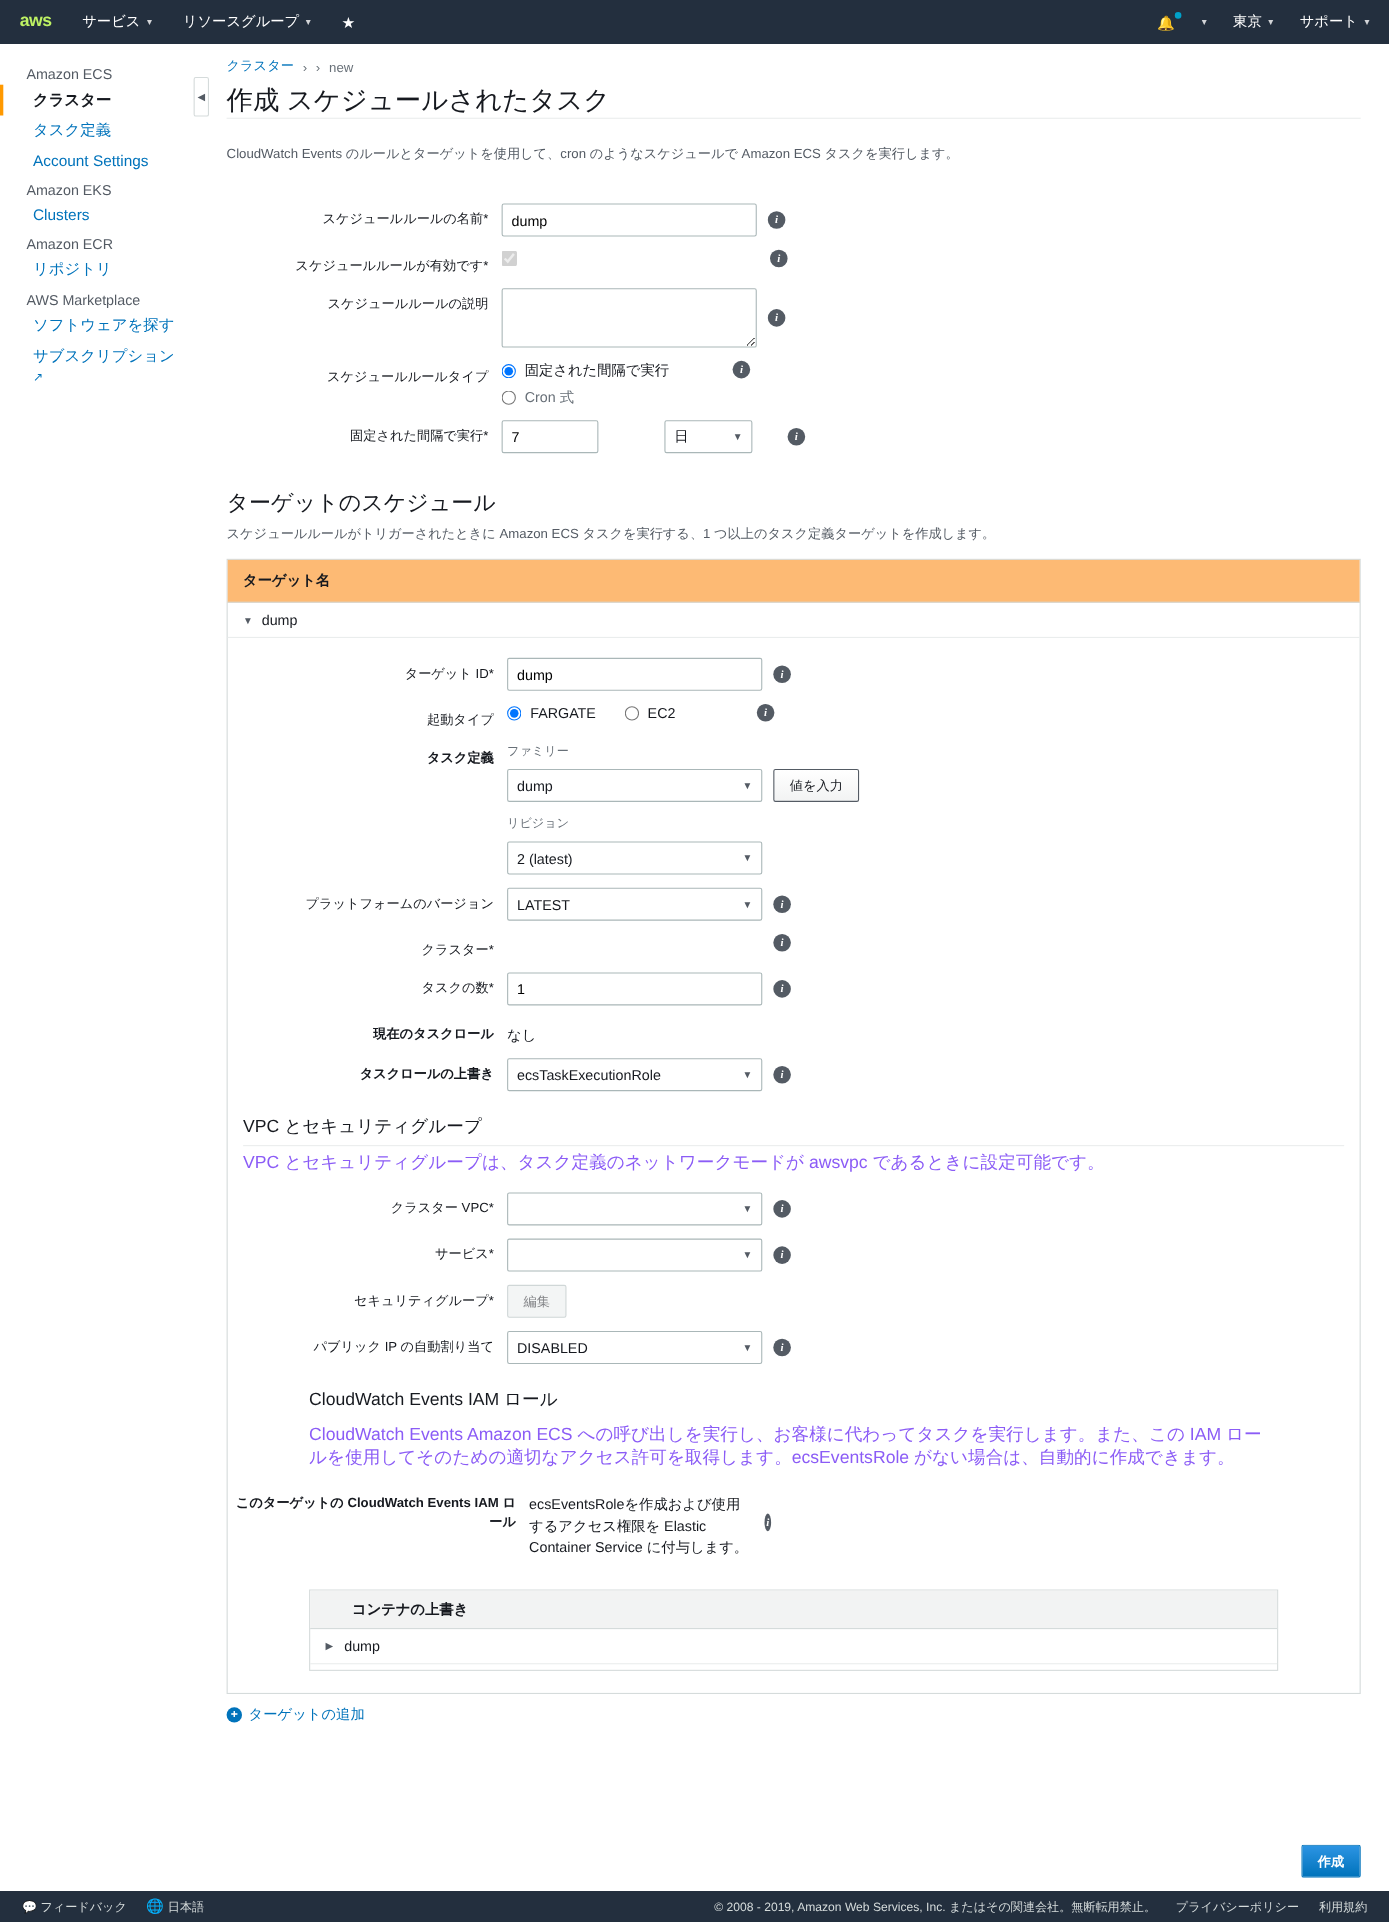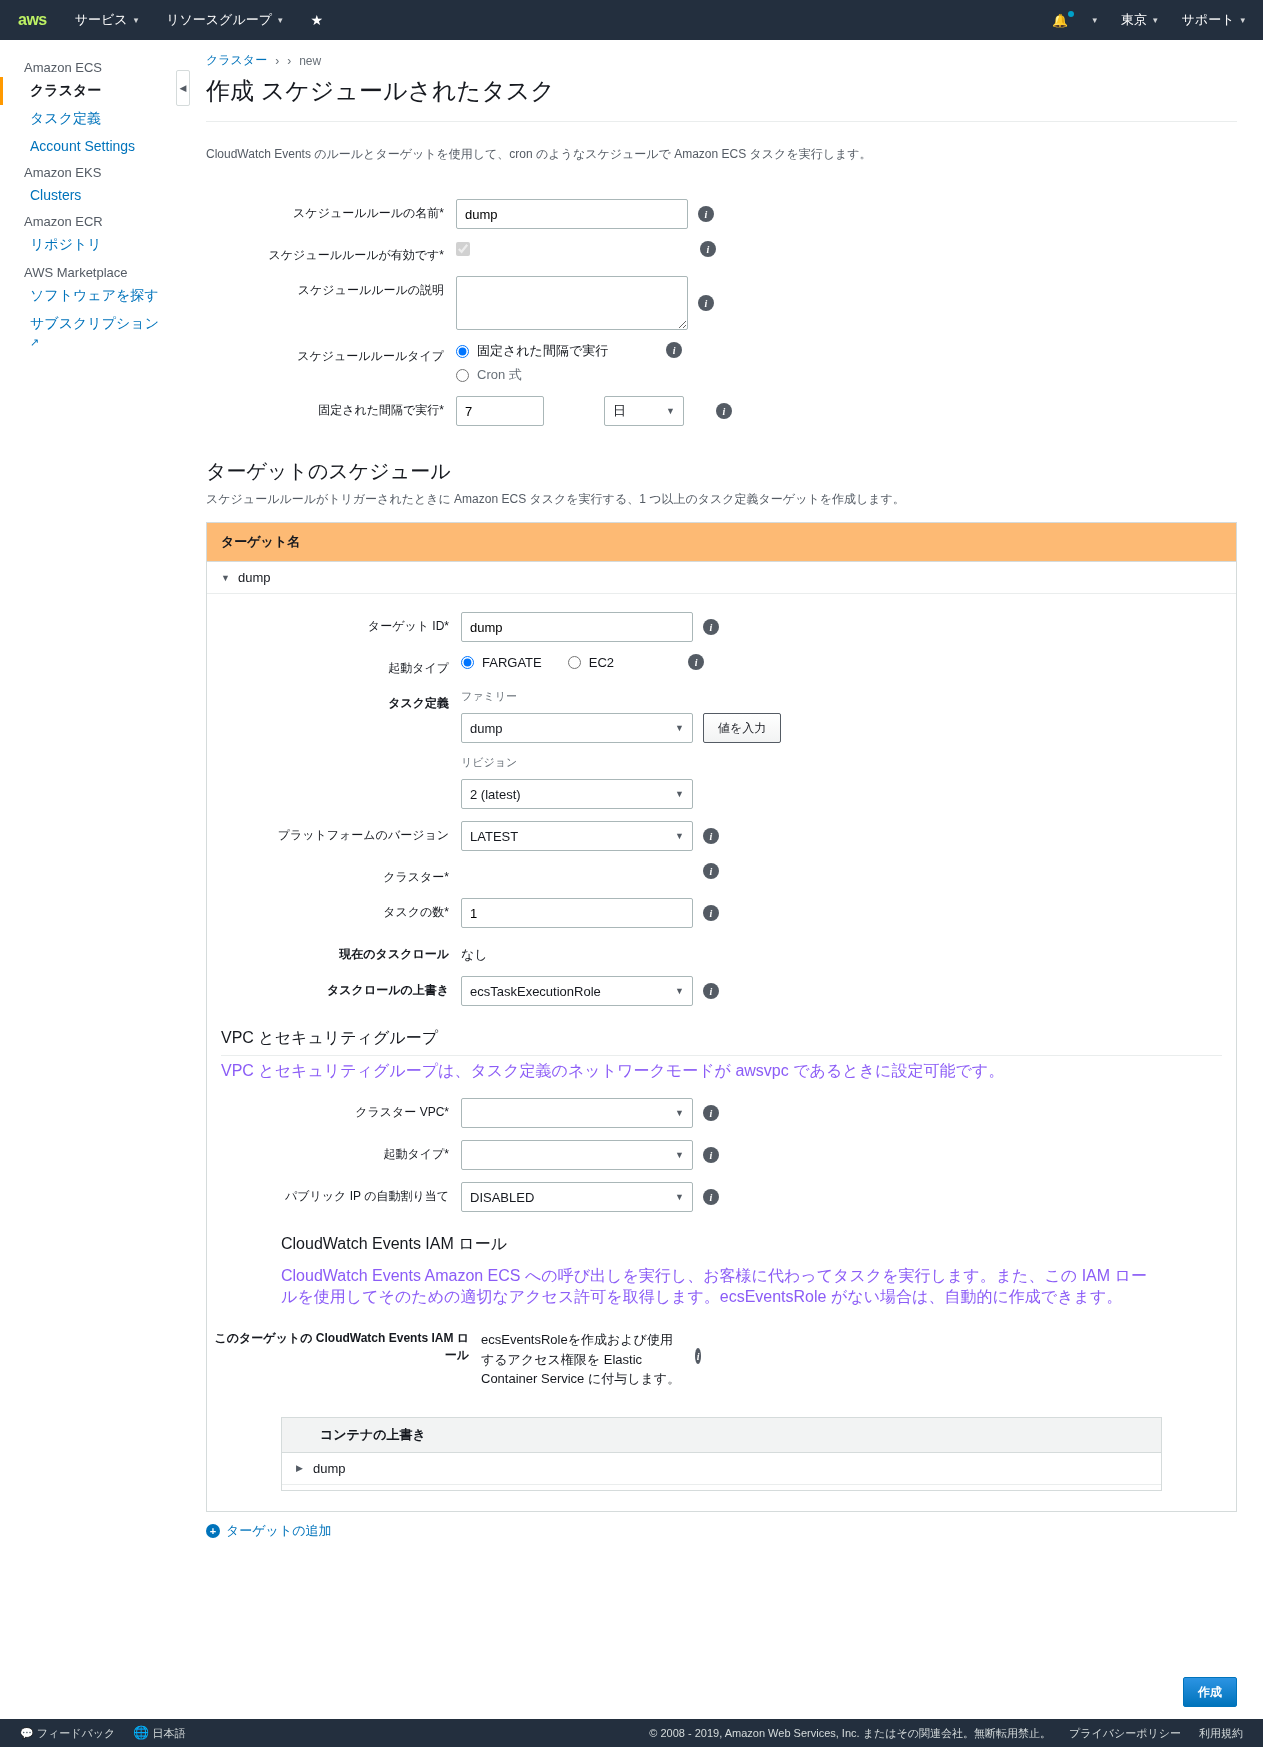--- a/index.html
+++ b/index.html
@@ -19,21 +19,21 @@
 .sidebar { width: 180px; padding: 14px 0 10px 0; background: #fff; position:relative; }
 .sidebar .collapse-btn { position:absolute; right:-10px; top:30px; width:14px; height:36px; border:1px solid #d5dbdb; background:#fff; border-radius:2px; display:flex; align-items:center; justify-content:center; font-size:9px; color:#545b64; cursor:pointer; }
 .sidebar .svc { padding: 6px 16px 2px 24px; color: #545b64; font-size: 13px; }
 .sidebar .svc-link { padding: 5px 16px 5px 30px; color: #0073bb; font-size: 14px; cursor: pointer; }
 .sidebar .svc-link.active { font-weight: bold; color:#16191f; border-left:3px solid #ff9900; padding-left:27px; }
 .sidebar .ext-icon { font-size:11px; }
 
 .main { flex:1; padding: 12px 26px 100px 26px; position:relative; }
 .breadcrumb { font-size: 12px; color: #687078; margin-bottom: 6px; display:flex; align-items:center; gap:8px; }
 .breadcrumb a { color: #0073bb; text-decoration:none; }
-.page-title { font-size: 24px; font-weight: 300; color:#16191f; margin-bottom: 14px; }
+.page-title { font-size: 24px; font-weight: 300; color:#16191f; margin-bottom: 0; }
 .page-desc { font-size: 12px; color:#545b64; border-top:1px solid #eaeded; padding-top:24px; margin-bottom:30px; }
 
 .form-row { display:flex; align-items:flex-start; padding: 6px 0; }
 .form-row .label { width: 250px; text-align:right; font-size:12px; color:#16191f; padding-right:12px; padding-top:6px; }
 .form-row .label.bold { font-weight:bold; }
 .form-row .ctrl { display:flex; align-items:center; gap:10px; }
 .info-i { width:16px; height:16px; border-radius:50%; background:#545b64; color:#fff; display:inline-flex; align-items:center; justify-content:center; font-size:10px; font-weight:bold; font-style:italic; font-family: Georgia, serif; }
 input[type=text].inp, .inp { height:30px; width:232px; border:1px solid #aab7b8; border-radius:2px; padding:0 8px; font-size:13px; }
 input[type=text].inp-sm { height:30px; width:88px; border:1px solid #aab7b8; border-radius:2px; padding:0 8px; font-size:13px; }
 textarea.ta { width:232px; height:54px; border:1px solid #aab7b8; border-radius:2px; padding:6px 8px; font-size:13px; resize:both; }
@@ -277,24 +277,30 @@
           <div class="desc">VPC とセキュリティグループは、タスク定義のネットワークモードが awsvpc であるときに設定可能です。</div>
         </div>
         <div class="form-row">
           <div class="label">クラスター VPC*</div>
           <div class="ctrl">
             <div class="sel"></div>
             <span class="info-i">i</span>
           </div>
         </div>
         <div class="form-row">
-          <div class="label">起動タイプ*</div>
+          <div class="label">サービス*</div>
           <div class="ctrl">
             <div class="sel"></div>
             <span class="info-i">i</span>
+          </div>
+        </div>
+        <div class="form-row">
+          <div class="label">セキュリティグループ*</div>
+          <div class="ctrl">
+            <button class="btn" disabled="">編集</button>
           </div>
         </div>
         <div class="form-row">
           <div class="label">パブリック IP の自動割り当て</div>
           <div class="ctrl">
             <div class="sel">
                 <span>DISABLED</span>
               </div>
             <span class="info-i">i</span>
           </div>

